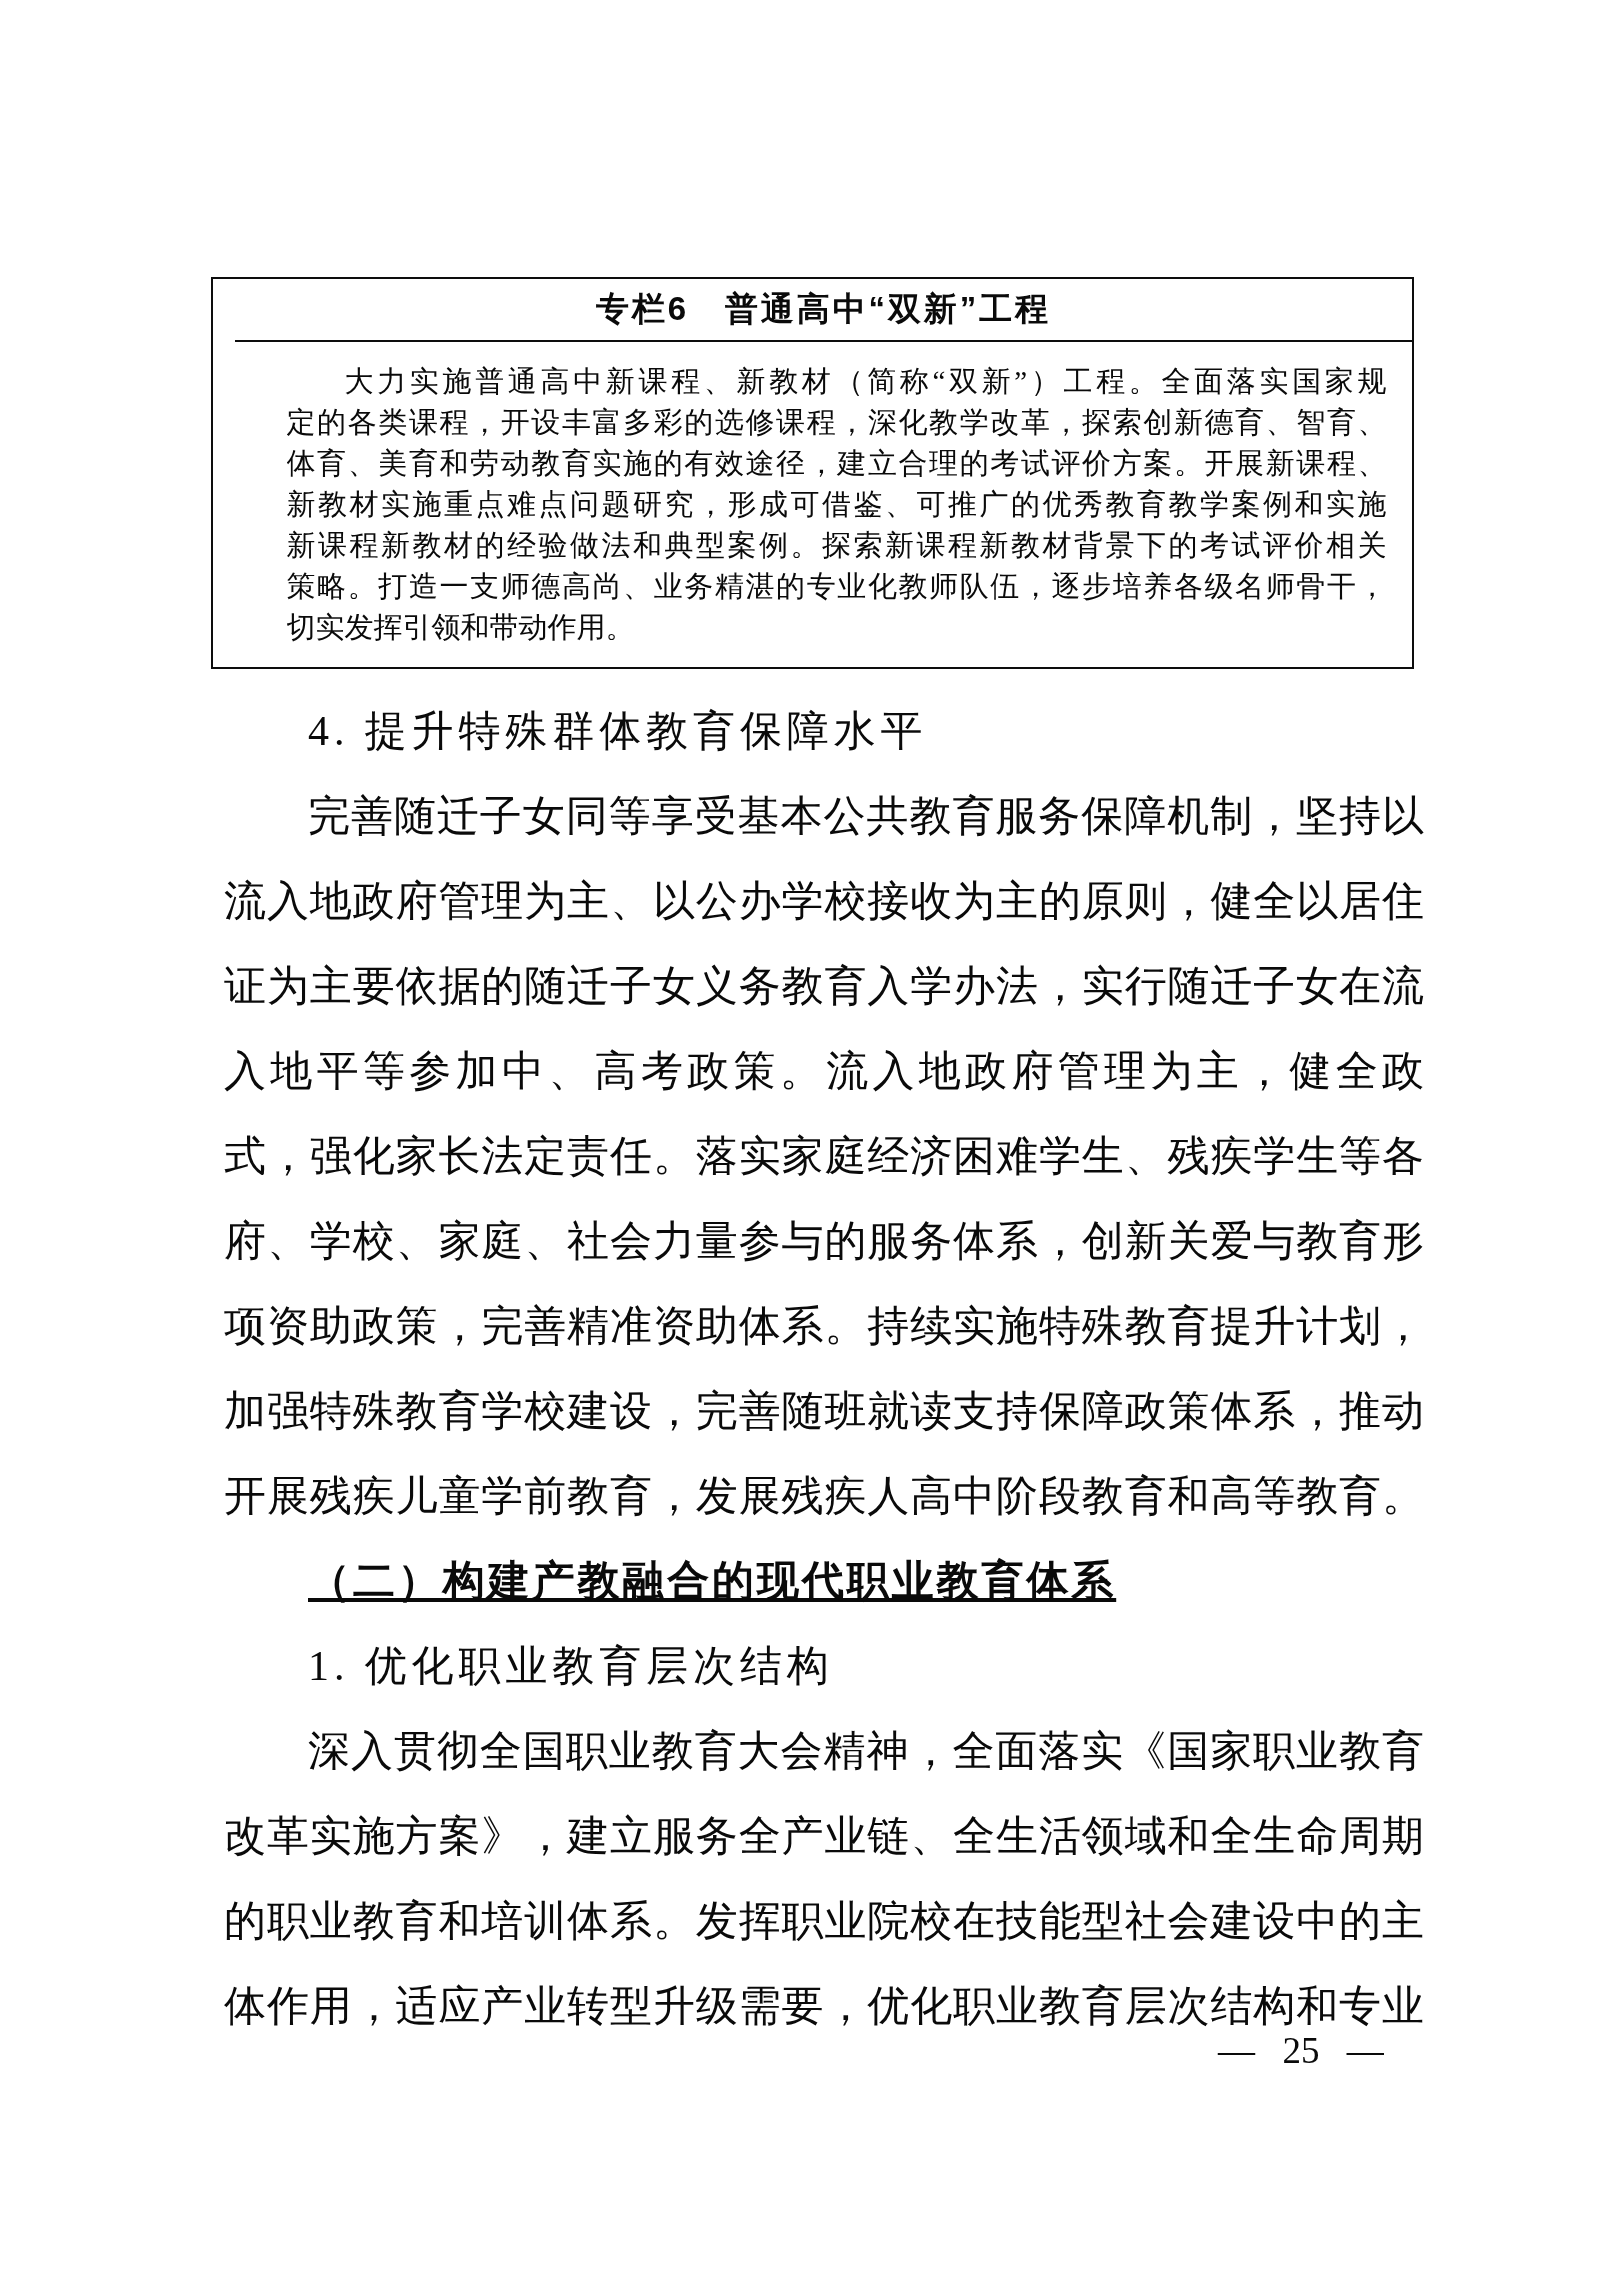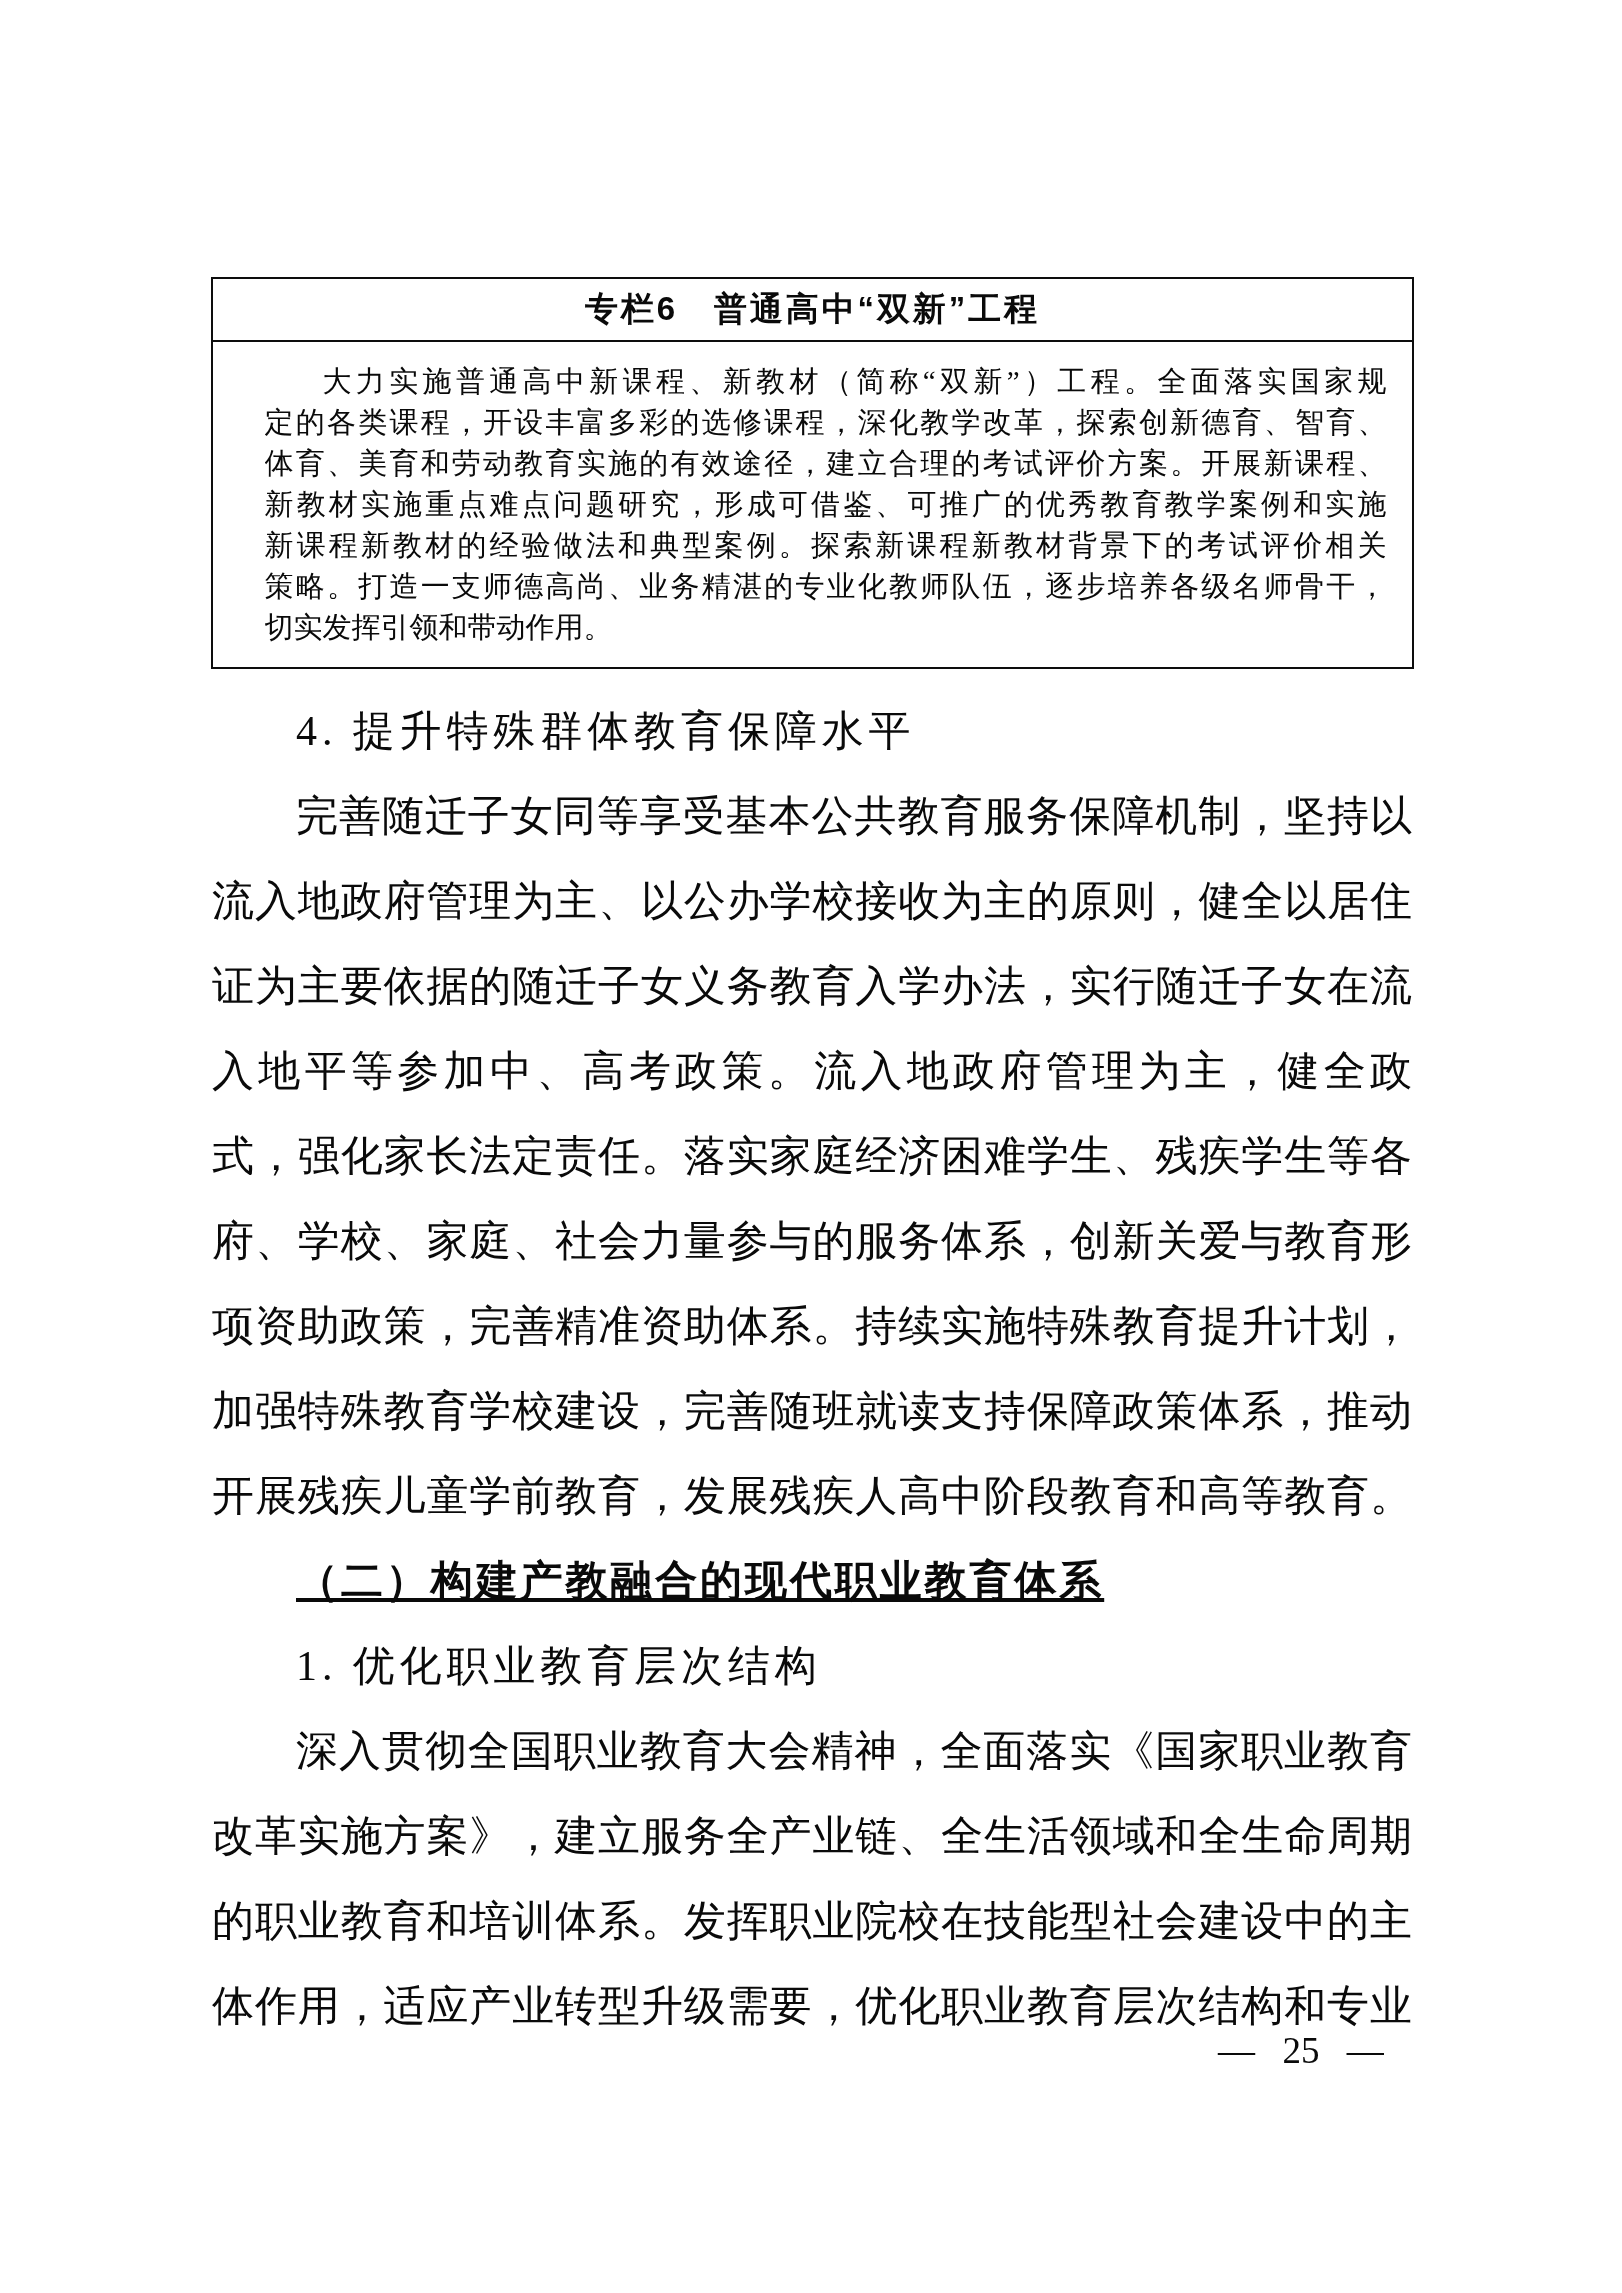--- a/index.html
+++ b/index.html
@@ -12,39 +12,40 @@
     font-family:"Liberation Serif","DejaVu Serif",serif;
     overflow:hidden;
   }
   
   .panel{
     position:absolute;left:211px;top:277px;
     width:1203px;height:392px;
     border:2.9px solid #0d0d0d;
     box-sizing:border-box;
     background:#fff;
+    padding-left:22px;
   }
   .panel-title{
     height:61px;
     border-bottom:2px solid #0d0d0d;
     display:flex;align-items:center;justify-content:center;
     font-family:"Liberation Sans","DejaVu Sans",sans-serif;
     font-weight:bold;font-size:33px;letter-spacing:2.9px;
   }
   .panel-body{
     padding:18.6px 25.5px 0 23.5px;
     font-size:29px;
     margin-left:28px;
   }
   .pln{line-height:41px;height:41px;overflow:hidden;}
   .just{text-align:justify;text-align-last:justify;}
   .ind{text-indent:2em;}
   
   .body-text{
-    position:absolute;left:212px;top:689px;
+    position:absolute;left:224px;top:689px;
     width:1200px;
     font-size:42px;
   }
   .ln{height:85px;line-height:85px;overflow:hidden;}
   .kai{letter-spacing:4.9px;}
   .bold{font-weight:bold;letter-spacing:2.9px;text-decoration:underline;}
   
   .footer{
     position:absolute;top:2027px;left:1218px;
     display:flex;align-items:center;gap:27.4px;

